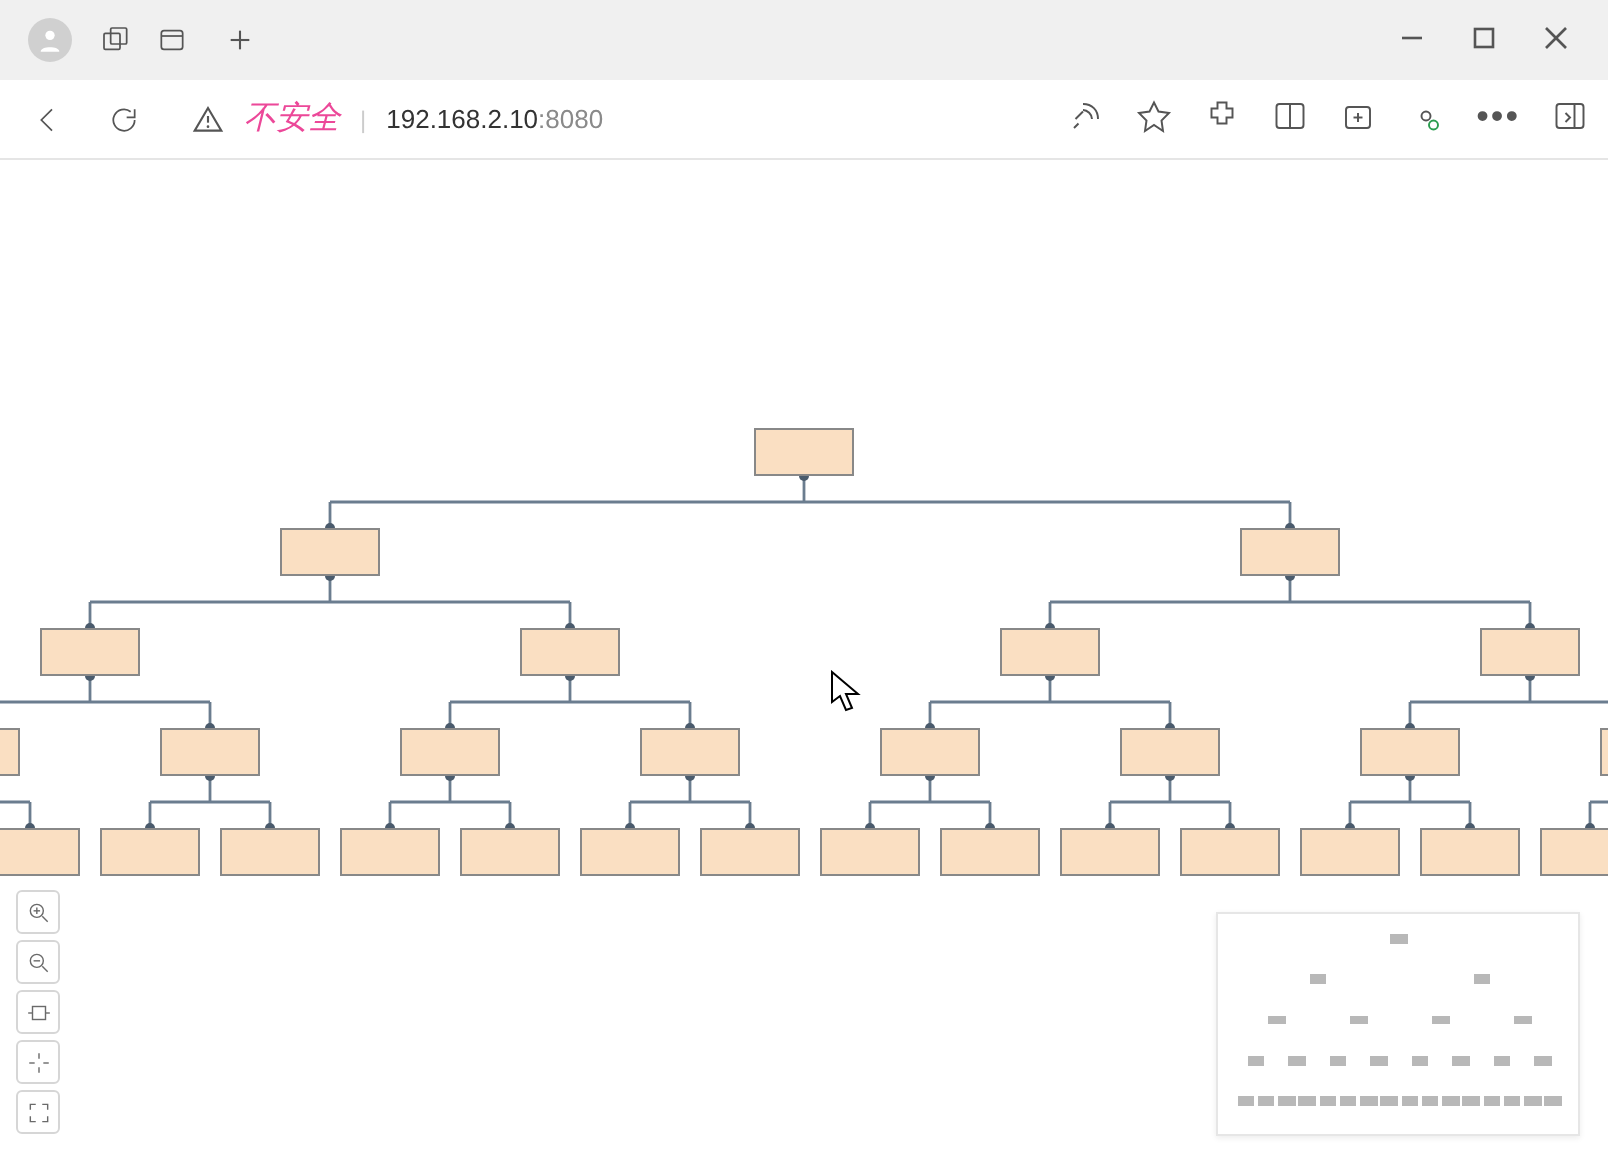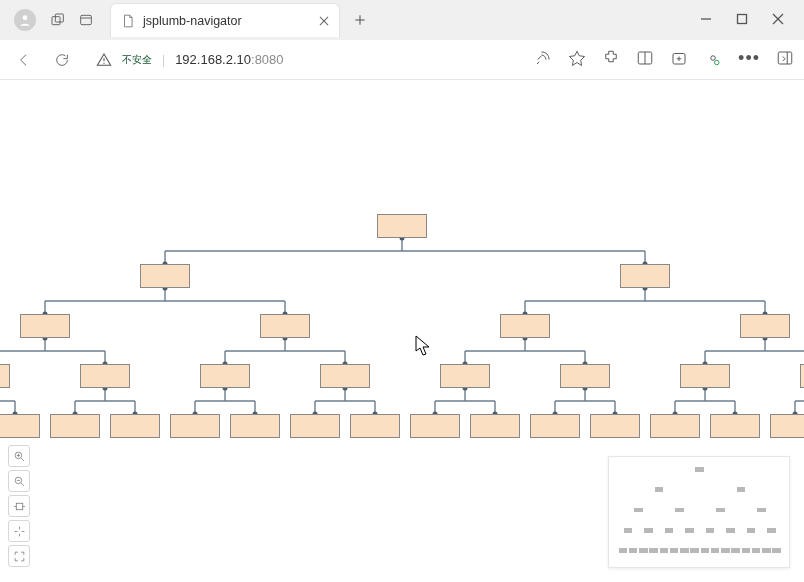--- a/index.html
+++ b/index.html
@@ -18,21 +18,21 @@
   .tab .close { width:14px; height:14px; color:#666; }
   .new-tab { width:28px; height:28px; display:flex; align-items:center; justify-content:center; margin-left:6px; color:#555; }
 
   .window-ctrls { margin-left:auto; display:flex; gap:24px; padding-right:14px; color:#555; }
   .window-ctrls svg { width:12px; height:12px; stroke:#555; fill:none; stroke-width:1.3; }
 
   
   .toolbar { height:40px; background:#fff; border-bottom:1px solid #e5e5e5; display:flex; align-items:center; padding:0 10px; gap:10px; }
   .toolbar .icon-btn svg { stroke:#555; }
   .addrbox { display:flex; align-items:center; gap:10px; flex:0 0 auto; }
-  .security-label { color:#14532d; font-size:10px; }
+  .security-label { color:#ec4899; font-size:16px;font-style:italic; }
   .pipe { color:#ccc; }
   .url-host { color:#333; font-size:13px; }
   .url-port { color:#8a8a8a; font-size:13px; }
   .toolbar-right { margin-left:auto; display:flex; align-items:center; gap:16px; }
   .toolbar-right svg { width:18px; height:18px; stroke:#555; fill:none; stroke-width:1.3; }
   .dots { font-size:18px; letter-spacing:1px; color:#555; line-height:0; }
 
   
   .viewport { position:absolute; left:0; right:0; top:80px; bottom:0; background:#fff; overflow:hidden; }
   .canvas { position:absolute; left:0; top:0; width:804px; height:502px; }
@@ -68,31 +68,20 @@
         <rect x="8" y="3" width="12" height="12" rx="1"></rect>
       </svg>
   </div>
   <div class="icon-btn">
     <svg viewBox="0 0 24 24">
         <rect x="4" y="5" width="16" height="14" rx="2"></rect>
         <line x1="4" y1="9" x2="20" y2="9"></line>
       </svg>
   </div>
 
-  <div class="tab">
-    <svg class="page-ico" viewBox="0 0 24 24">
-        <path d="M6 2h9l4 4v16H6z" fill="none" stroke="#777" stroke-width="1.5"></path>
-        <path d="M15 2v4h4" fill="none" stroke="#777" stroke-width="1.5"></path>
-      </svg>
-    <span class="title">jsplumb-navigator</span>
-    <svg class="close" viewBox="0 0 24 24">
-        <line x1="5" y1="5" x2="19" y2="19" stroke="#666" stroke-width="1.8"></line>
-        <line x1="19" y1="5" x2="5" y2="19" stroke="#666" stroke-width="1.8"></line>
-      </svg>
-  </div>
 
   <div class="new-tab">
     <svg viewBox="0 0 24 24" width="14" height="14">
         <line x1="12" y1="4" x2="12" y2="20" stroke="#555" stroke-width="1.8"></line>
         <line x1="4" y1="12" x2="20" y2="12" stroke="#555" stroke-width="1.8"></line>
       </svg>
   </div>
 
   <div class="window-ctrls">
     <div><svg viewBox="0 0 12 12">

